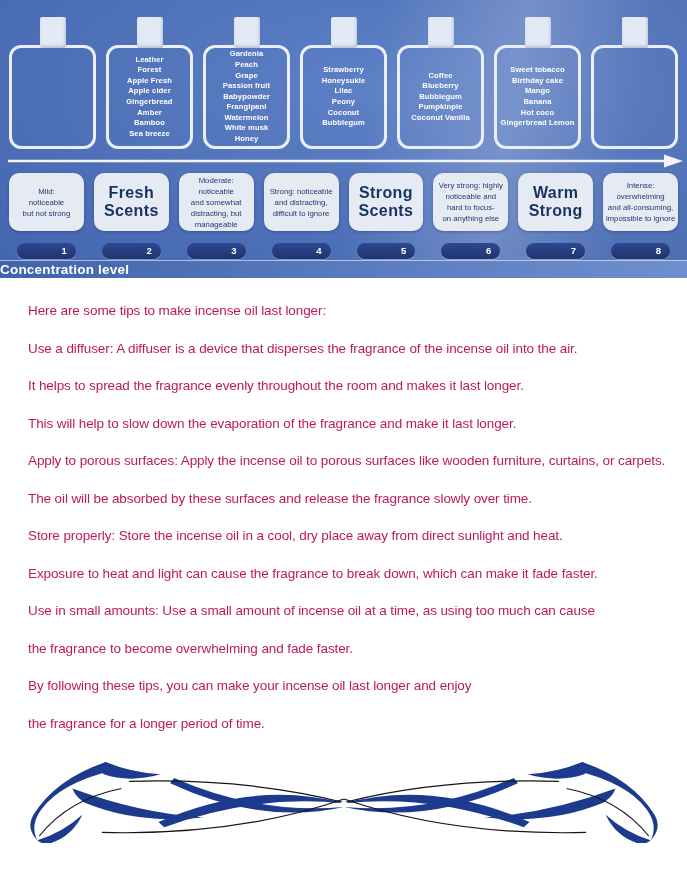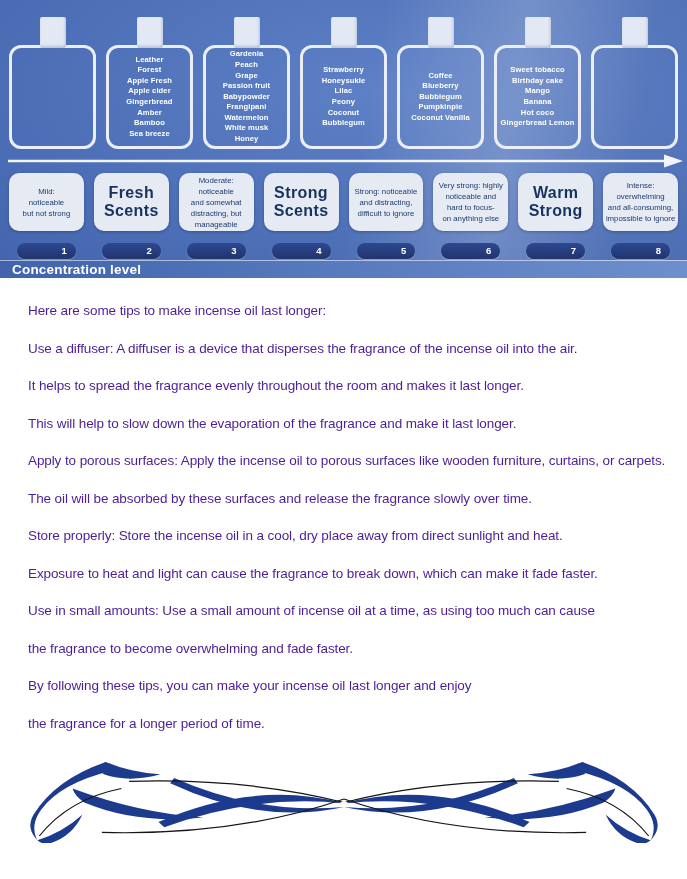--- a/index.html
+++ b/index.html
@@ -39,25 +39,25 @@
     display:flex; gap:10px; z-index:2; }
   .pill { flex:1; margin:0 8px; background:linear-gradient(180deg,#2d4892 0%, #22366f 90%);
     border-radius:8px; color:#ffffff; font-size:9.5px; font-weight:bold;
     text-align:right; padding-right:9px; line-height:16px;
     box-shadow:0 1px 1px rgba(255,255,255,0.30); }
 
   .scale-band { position:absolute; left:0; right:0; bottom:0; height:18px; z-index:2;
     background:linear-gradient(90deg,#4063ab 0%, #5d7fc2 60%, #6e8fcd 100%);
     border-top:1px solid rgba(255,255,255,0.55); }
   .scale-title { color:#ffffff; font-size:13.5px; font-weight:bold; line-height:17px;
-    padding-left:12px; letter-spacing:0.2px; }
+    padding-left:0; letter-spacing:0.2px; }
 
   
   .tips { padding:26px 18px 0 28px; }
-  .tip-line { font-size:13.5px; line-height:14px; color:#4c1d95;
+  .tip-line { font-size:13.5px; line-height:14px; color:#be185d;
     margin:0 0 23.5px; letter-spacing:-0.1px; }
 
   
   .flourish-wrap { width:687px; height:90px; display:flex; justify-content:center; align-items:center; }
   .flourish-wrap svg { display:block; }
 </style>
 </head>
 <body>
 
 <div class="header">
@@ -148,26 +148,26 @@
     <div class="level-card">
         <span class="card-title">Fresh Scents</span>
       </div>
     <div class="level-card">
         <span class="card-desc">Moderate: noticeable
 and somewhat
 distracting, but
 manageable</span>
       </div>
     <div class="level-card">
-        <span class="card-title">Strong Scents</span>
-      </div>
-    <div class="level-card">
         <span class="card-desc">Strong: noticeable
 and distracting,
 difficult to ignore</span>
+      </div>
+    <div class="level-card">
+        <span class="card-title">Strong Scents</span>
       </div>
     <div class="level-card">
         <span class="card-desc">Very strong: highly
 noticeable and
 hard to focus-
 on anything else</span>
       </div>
     <div class="level-card">
         <span class="card-title">Warm Strong</span>
       </div>

